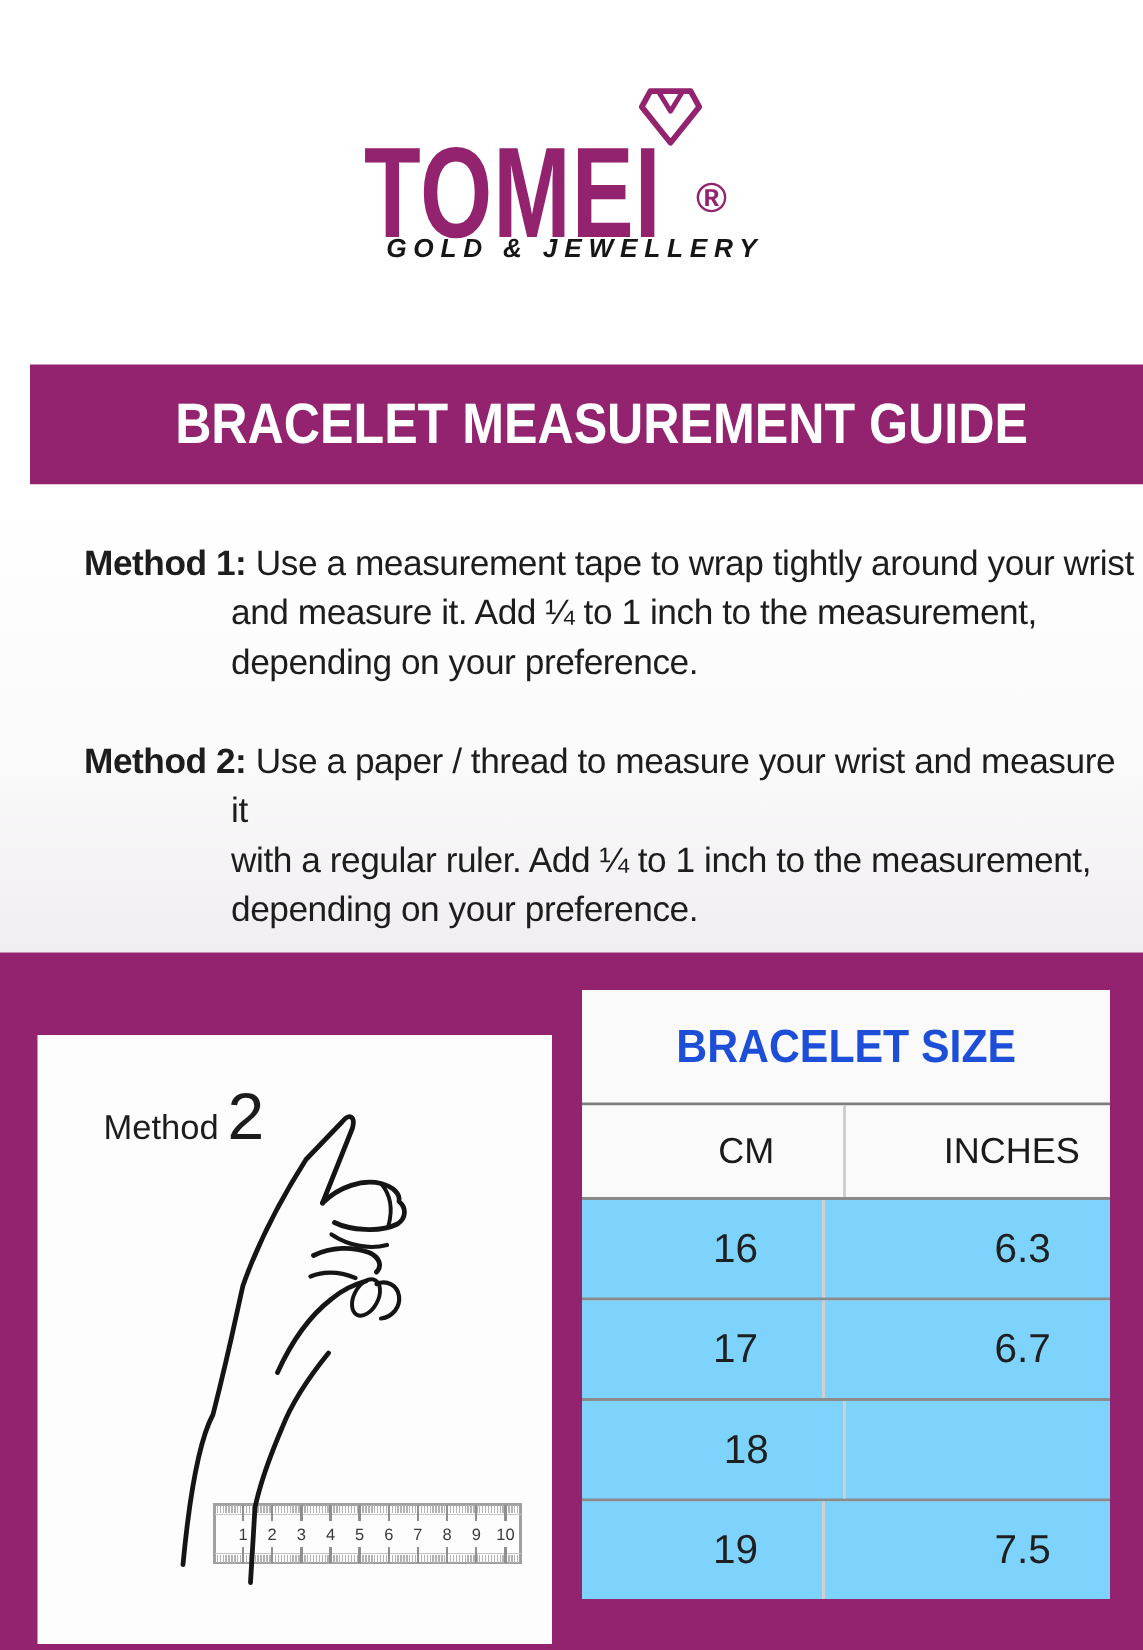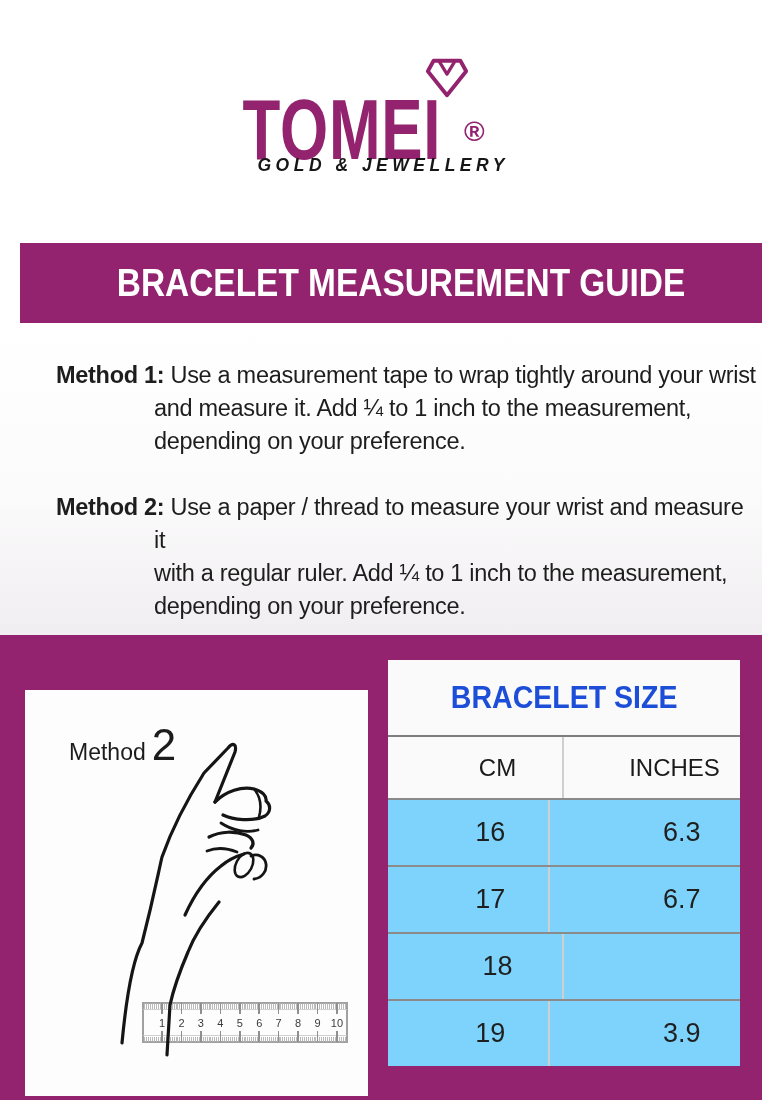--- a/index.html
+++ b/index.html
@@ -423,19 +423,19 @@
           </div>
           <div class="trow">
             <div class="tcell">17</div>
             <div class="tcell">6.7</div>
           </div>
           <div class="trow">
             <div class="tcell">18</div>
           </div>
           <div class="trow">
             <div class="tcell">19</div>
-            <div class="tcell">3.9</div>
+            <div class="tcell">7.5</div>
           </div>
         </div>
     </div>
 
   </div>
 </div>
 
 </body></html>

